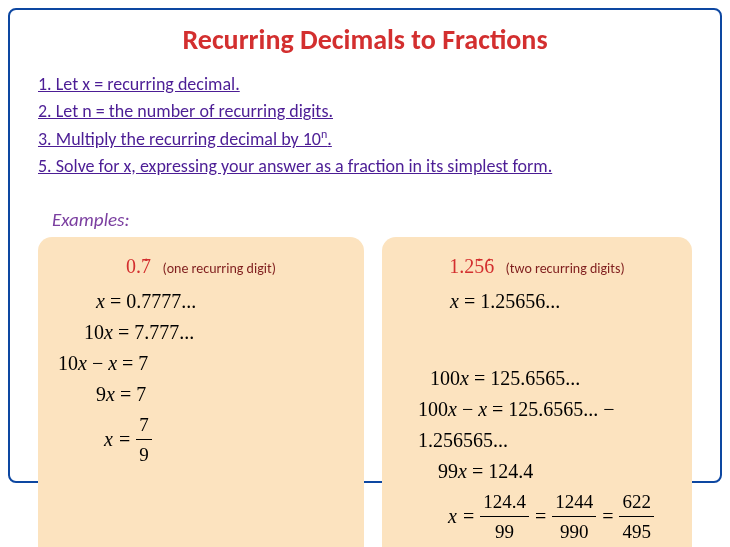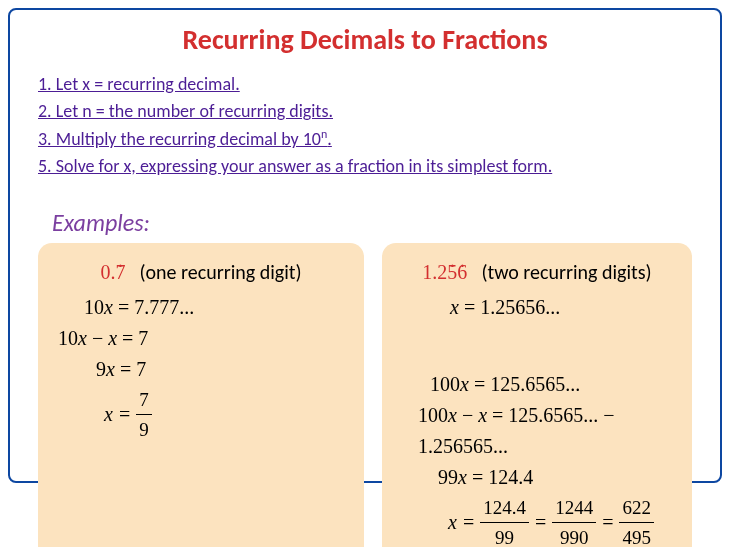--- a/index.html
+++ b/index.html
@@ -33,21 +33,21 @@
       color: #4c1d95;
       margin-bottom: 28px;
       text-decoration: underline;
     }
     .step-item sup {
       font-size: 12px;
     }
     .examples-label {
       color: #7b3fa0;
       font-style: italic;
-      font-size: 24px;
+      font-size: 19px;
       margin-left: 14px;
       margin-bottom: 6px;
     }
     .examples {
       display: flex;
       gap: 18px;
     }
     .example-box {
       background: #fce3bf;
       border-radius: 14px;
@@ -77,23 +77,23 @@
     .overdot::after {
       content: "·";
       position: absolute;
       top: -12px;
       left: 50%;
       transform: translateX(-50%);
       font-size: 22px;
       color: #d32f2f;
     }
     .note {
-      color: #000000;
+      color: #7f1d1d;
       font-family: Calibri, Arial, sans-serif;
-      font-size: 20px;
+      font-size: 14px;
     }
     .math-line {
       display: block;
     }
     .math-line.indent1 { padding-left: 40px; }
     .math-line.indent2 { padding-left: 28px; }
     .math-line.indent3 { padding-left: 2px; }
     .math-line.indent4 { padding-left: 40px; }
     .math-line.indent5 { padding-left: 48px; }
 
@@ -149,20 +149,21 @@
 
   <div class="examples">
 
     <div class="example-box left">
       <div class="ex-header">
         <span class="recurring-num">
           <span>0.</span><span class="overdot">7</span>
         </span>
         <span class="note">&nbsp;&nbsp;<span>(one recurring digit)</span></span>
       </div>
+      <span class="math-line indent1"><span class="var">x</span><span> = 0.7777...</span></span>
       <span class="math-line indent2"><span>10</span><span class="var">x</span><span> = 7.777...</span></span>
       <span class="math-line indent3"><span>10</span><span class="var">x</span><span> − </span><span class="var">x</span><span> = 7</span></span>
       <span class="math-line indent4"><span>9</span><span class="var">x</span><span> = 7</span></span>
       <span class="math-line indent5">
         <span class="frac-row">
           <span class="var">x</span>
           <span class="eq-sign"> = </span>
           <span class="frac">
             <span class="num">7</span>
             <span class="den">9</span>

